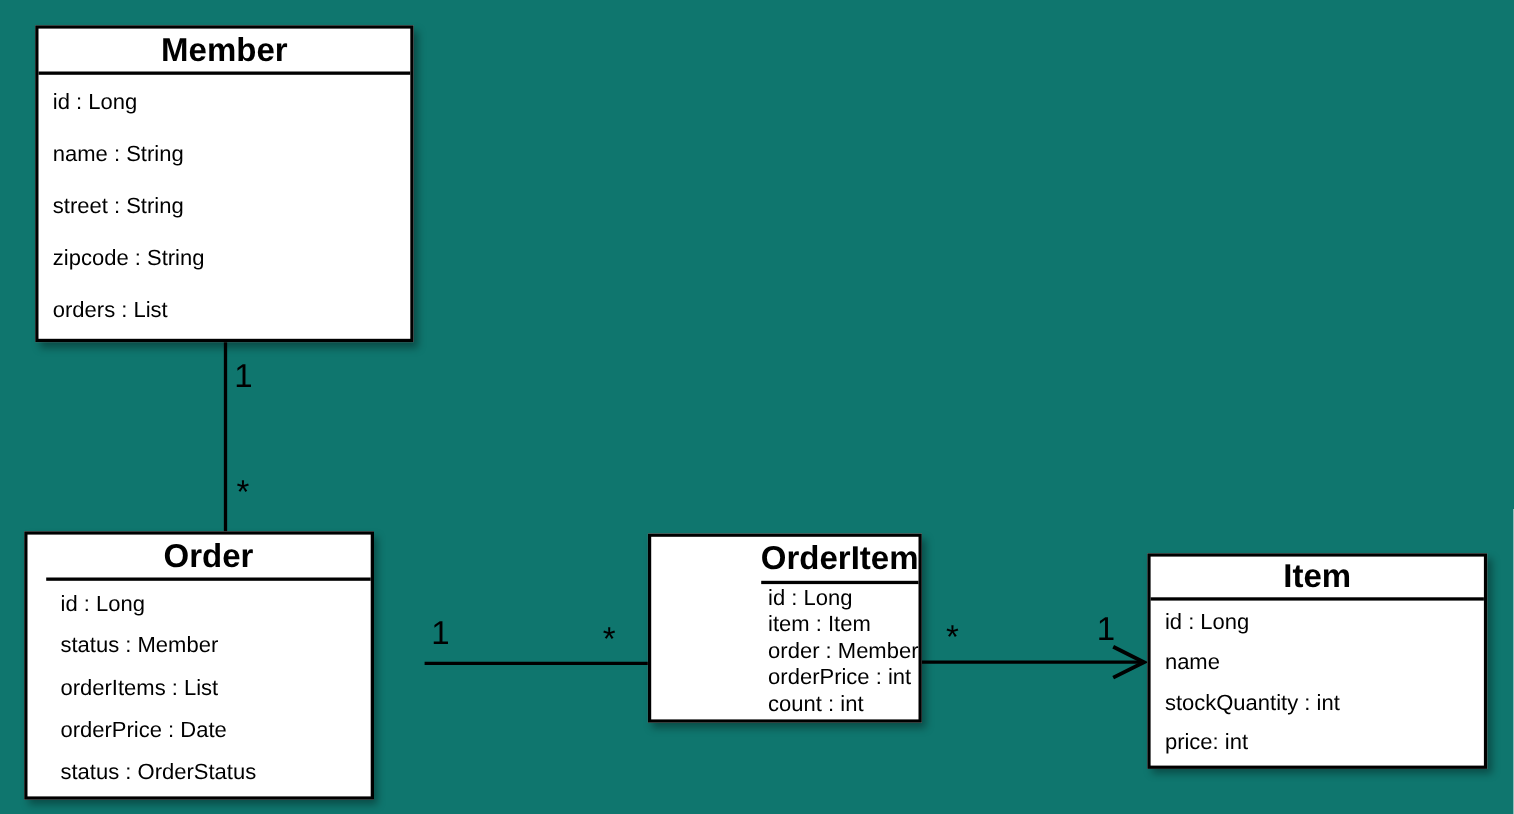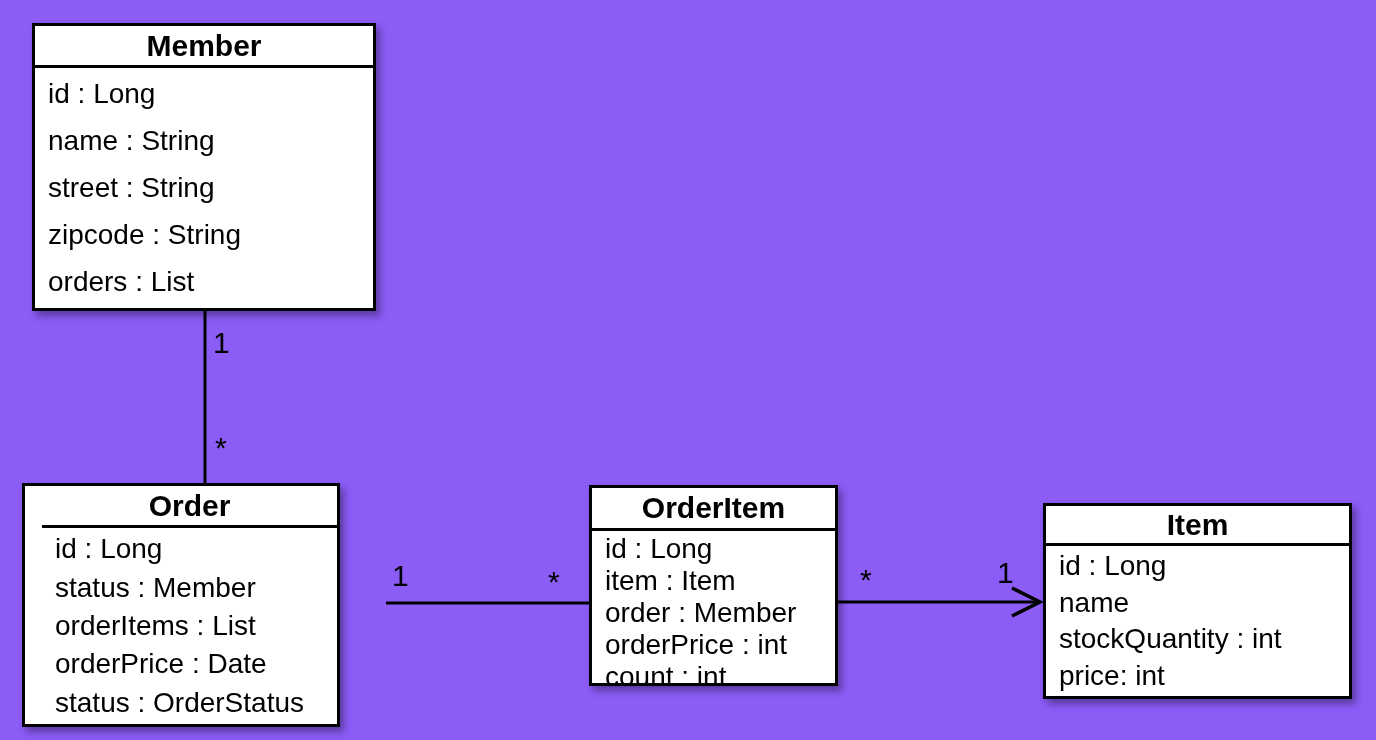--- a/index.html
+++ b/index.html
@@ -5,21 +5,21 @@
   html, body {
     margin: 0;
     padding: 0;
     background: #ffffff;
     font-family: "Liberation Sans", sans-serif;
   }
   .canvas {
     position: relative;
     width: 1376px;
     height: 740px;
-    background: #8b5cf6;
+    background: #0f766e;
     overflow: hidden;
   }
   .connector-layer {
     position: absolute;
     left: 0;
     top: 0;
     width: 1376px;
     height: 740px;
   }
   .class-box {
@@ -47,37 +47,37 @@
     flex: 1;
     display: flex;
     flex-direction: column;
     padding: 2px 0 2px 0;
   }
   .attr {
     flex: 1;
     display: flex;
     align-items: center;
     padding-left: 13px;
-    font-size: 28px;
+    font-size: 20px;
     color: #000000;
     white-space: nowrap;
   }
   .attr.bold {
     font-weight: normal;
   }
   .mult {
     position: absolute;
     font-size: 30px;
     line-height: 1;
     color: #000000;
   }
   
   #box-member    { left: 32px;   top: 23px;  width: 344px; height: 288px; --th: 42px; }
   #box-order     { left: 22px;   top: 483px; width: 318px; height: 244px; padding-left: 17px; --th: 42px; }
-  #box-orderitem { left: 589px;  top: 485px; width: 249px; height: 201px; --th: 43px; }
+  #box-orderitem { left: 589px;  top: 485px; width: 249px; height: 172px; align-items: flex-end; --th: 43px; }
   #box-item      { left: 1043px; top: 503px; width: 309px; height: 196px; --th: 40px; }
 
   #mult-member-1    { left: 213px; top: 328px; }
   #mult-order-star  { left: 215px; top: 433px; }
   #mult-order-1     { left: 392px; top: 561px; }
   #mult-oi-star-l   { left: 548px; top: 567px; }
   #mult-oi-star-r   { left: 860px; top: 565px; }
   #mult-item-1      { left: 997px; top: 558px; }
 </style>
 </head>

